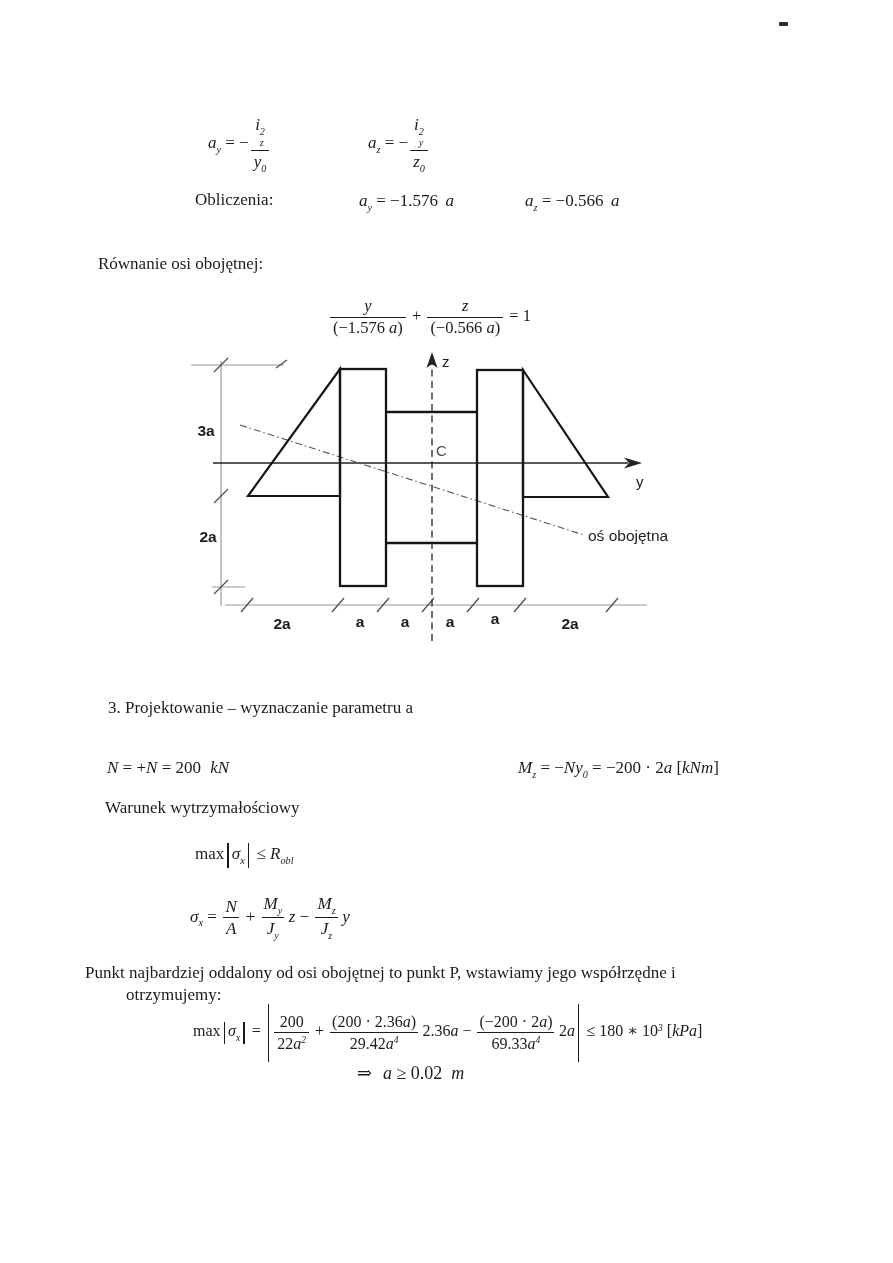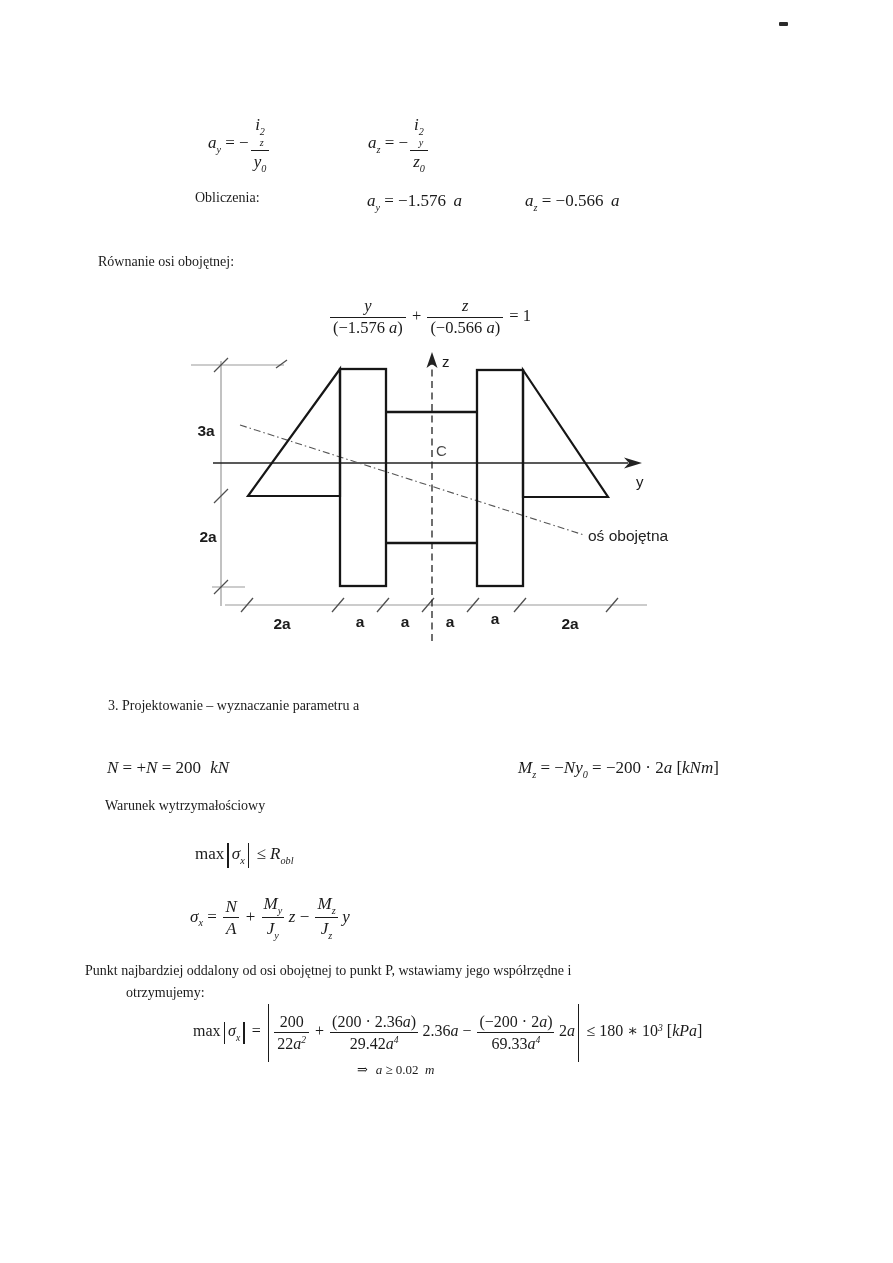--- a/index.html
+++ b/index.html
@@ -1,18 +1,18 @@
 <!DOCTYPE html>
 <html><head>
 <meta charset="utf-8">
 <style>
   html,body{margin:0;padding:0;background:#ffffff;}
   #page{position:relative;width:893px;height:1263px;background:#ffffff;overflow:hidden;
         font-family:"Liberation Serif","DejaVu Serif",serif;color:#1b1b1b;}
-  .txt{position:absolute;white-space:nowrap;font-size:14px;line-height:1.15;}
+  .txt{position:absolute;white-space:nowrap;font-size:17px;line-height:1.15;}
   .math{position:absolute;white-space:nowrap;font-size:17px;line-height:1.15;}
   .math .mi{font-style:italic;}
   .math .msub{font-size:0.6em;vertical-align:-0.45em;font-style:italic;letter-spacing:0;}
   .math .msup{font-size:0.6em;vertical-align:0.6em;font-style:italic;}
   .math .frac{display:inline-block;text-align:center;vertical-align:middle;margin:0 2px;}
   .math .frac .num{display:block;padding:0 2px 1px;}
   .math .frac .den{display:block;border-top:1.4px solid #1b1b1b;padding:1px 3px 0;}
   .math .vbar{display:inline-block;width:1.5px;background:#1b1b1b;vertical-align:middle;margin:0 3px;}
   .math .ss{display:inline-flex;flex-direction:column;align-items:flex-start;vertical-align:-0.5em;
             font-size:0.6em;font-style:italic;line-height:1.05;}
@@ -33,21 +33,21 @@
   <div class="math" style="left:208px;top:115px;"><span class="mi">a</span><span class="msub">y</span><span> = −</span><span class="frac"><span class="num"><span class="mi">i</span><span class="ss">
             <span>2</span>
             <span>z</span>
           </span></span><span class="den"><span class="mi">y</span><span class="msub">0</span></span></span></div>
   <div class="math" style="left:368px;top:115px;"><span class="mi">a</span><span class="msub">z</span><span> = −</span><span class="frac"><span class="num"><span class="mi">i</span><span class="ss">
             <span>2</span>
             <span>y</span>
           </span></span><span class="den"><span class="mi">z</span><span class="msub">0</span></span></span></div>
 
   <div class="txt" style="left:195px;top:190px;">Obliczenia:</div>
-  <div class="math" style="left:367px;top:191px;"><span class="mi">a</span><span class="msub">y</span><span> = −1.576 </span><span class="sp" style="width: 0.2em;"></span><span class="mi">a</span></div>
+  <div class="math" style="left:359px;top:191px;"><span class="mi">a</span><span class="msub">y</span><span> = −1.576 </span><span class="sp" style="width: 0.2em;"></span><span class="mi">a</span></div>
   <div class="math" style="left:525px;top:191px;"><span class="mi">a</span><span class="msub">z</span><span> = −0.566 </span><span class="sp" style="width: 0.2em;"></span><span class="mi">a</span></div>
 
   <div class="txt" style="left:98px;top:254px;">Równanie osi obojętnej:</div>
   <div class="math" style="left:328px;top:297px;font-size:16.5px;"><span class="frac"><span class="num"><span class="mi">y</span></span><span class="den"><span>(−1.576 </span><span class="mi">a</span><span>)</span></span></span><span> + </span><span class="frac"><span class="num"><span class="mi">z</span></span><span class="den"><span>(−0.566 </span><span class="mi">a</span><span>)</span></span></span><span> = 1</span></div>
 
   <svg style="position:absolute;left:170px;top:350px;" width="545" height="300" viewBox="170 350 545 300">
 
     <g stroke="#999999" stroke-width="1.2">
       <line x1="221" y1="361" x2="221" y2="606"></line>
       <line x1="191" y1="365" x2="284" y2="365"></line>
@@ -108,15 +108,15 @@
 
   <div class="math" style="left:195px;top:843px;"><span>max</span><span class="vbar" style="height: 1.45em;"></span><span class="mi">σ</span><span class="msub">x</span><span class="vbar" style="height: 1.45em;"></span><span> ≤ </span><span class="mi">R</span><span class="msub">obl</span></div>
 
   <div class="math" style="left:190px;top:894px;"><span class="mi">σ</span><span class="msub">x</span><span> = </span><span class="frac"><span class="num"><span class="mi">N</span></span><span class="den"><span class="mi">A</span></span></span><span> + </span><span class="frac"><span class="num"><span class="mi">M</span><span class="msub">y</span></span><span class="den"><span class="mi">J</span><span class="msub">y</span></span></span><span class="sp" style="width: 0.15em;"></span><span class="mi">z</span><span> − </span><span class="frac"><span class="num"><span class="mi">M</span><span class="msub">z</span></span><span class="den"><span class="mi">J</span><span class="msub">z</span></span></span><span class="sp" style="width: 0.15em;"></span><span class="mi">y</span></div>
 
   <div class="txt" style="left:85px;top:963px;font-family:Liberation Serif, serif;">Punkt najbardziej oddalony od osi obojętnej to punkt P, wstawiamy jego współrzędne i</div>
   <div class="txt" style="left:85px;top:985px;margin-left:41px;">otrzymujemy:</div>
 
   <div class="math" style="left:193px;top:1004px;font-size:16px;"><span>max</span><span class="vbar" style="height: 1.4em;"></span><span class="mi">σ</span><span class="msub">x</span><span class="vbar" style="height: 1.4em;"></span><span> = </span><span class="vbar" style="height: 3.6em;"></span><span class="frac"><span class="num"><span>200</span></span><span class="den"><span>22</span><span class="mi">a</span><span class="msup">2</span></span></span><span> + </span><span class="frac"><span class="num"><span>(200 · 2.36</span><span class="mi">a</span><span>)</span></span><span class="den"><span>29.42</span><span class="mi">a</span><span class="msup">4</span></span></span><span class="sp" style="width: 0.15em;"></span><span>2.36</span><span class="mi">a</span><span> − </span><span class="frac"><span class="num"><span>(−200 · 2</span><span class="mi">a</span><span>)</span></span><span class="den"><span>69.33</span><span class="mi">a</span><span class="msup">4</span></span></span><span class="sp" style="width: 0.15em;"></span><span>2</span><span class="mi">a</span><span class="vbar" style="height: 3.6em;"></span><span> ≤ 180 ∗ 10</span><span class="msup">3</span><span> [</span><span class="mi">kPa</span><span>]</span></div>
 
-  <div class="math" style="left:357px;top:1063px;font-size:13px;"><span>⇒ </span><span class="sp" style="width: 0.35em;"></span><span class="mi">a</span><span> ≥ 0.02 </span><span class="sp" style="width: 0.25em;"></span><span class="mi">m</span></div>
+  <div class="math" style="left:357px;top:1063px;font-size:18px;"><span>⇒ </span><span class="sp" style="width: 0.35em;"></span><span class="mi">a</span><span> ≥ 0.02 </span><span class="sp" style="width: 0.25em;"></span><span class="mi">m</span></div>
 
 </div>
 
 </body></html>

